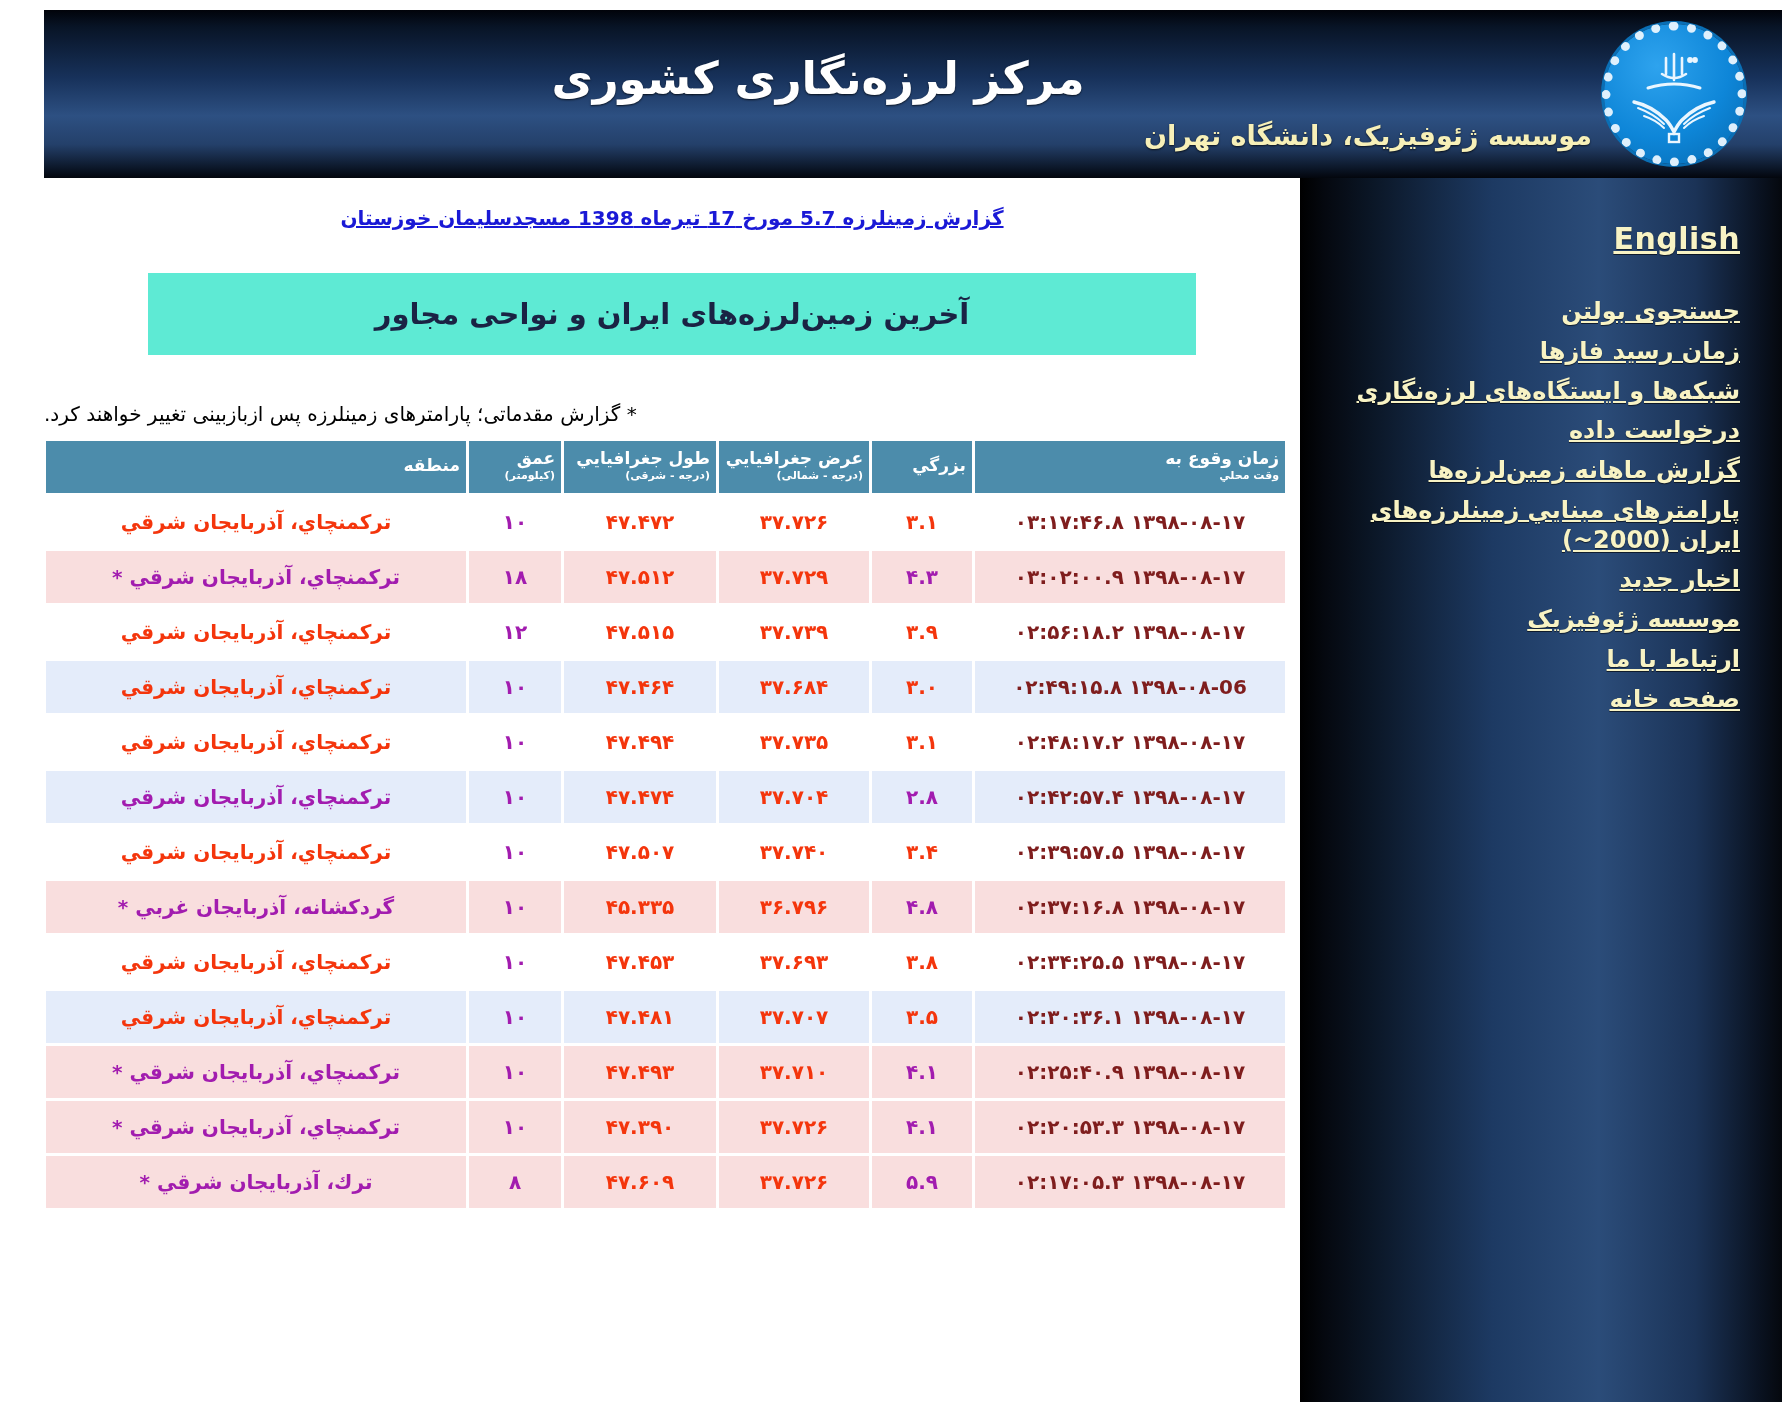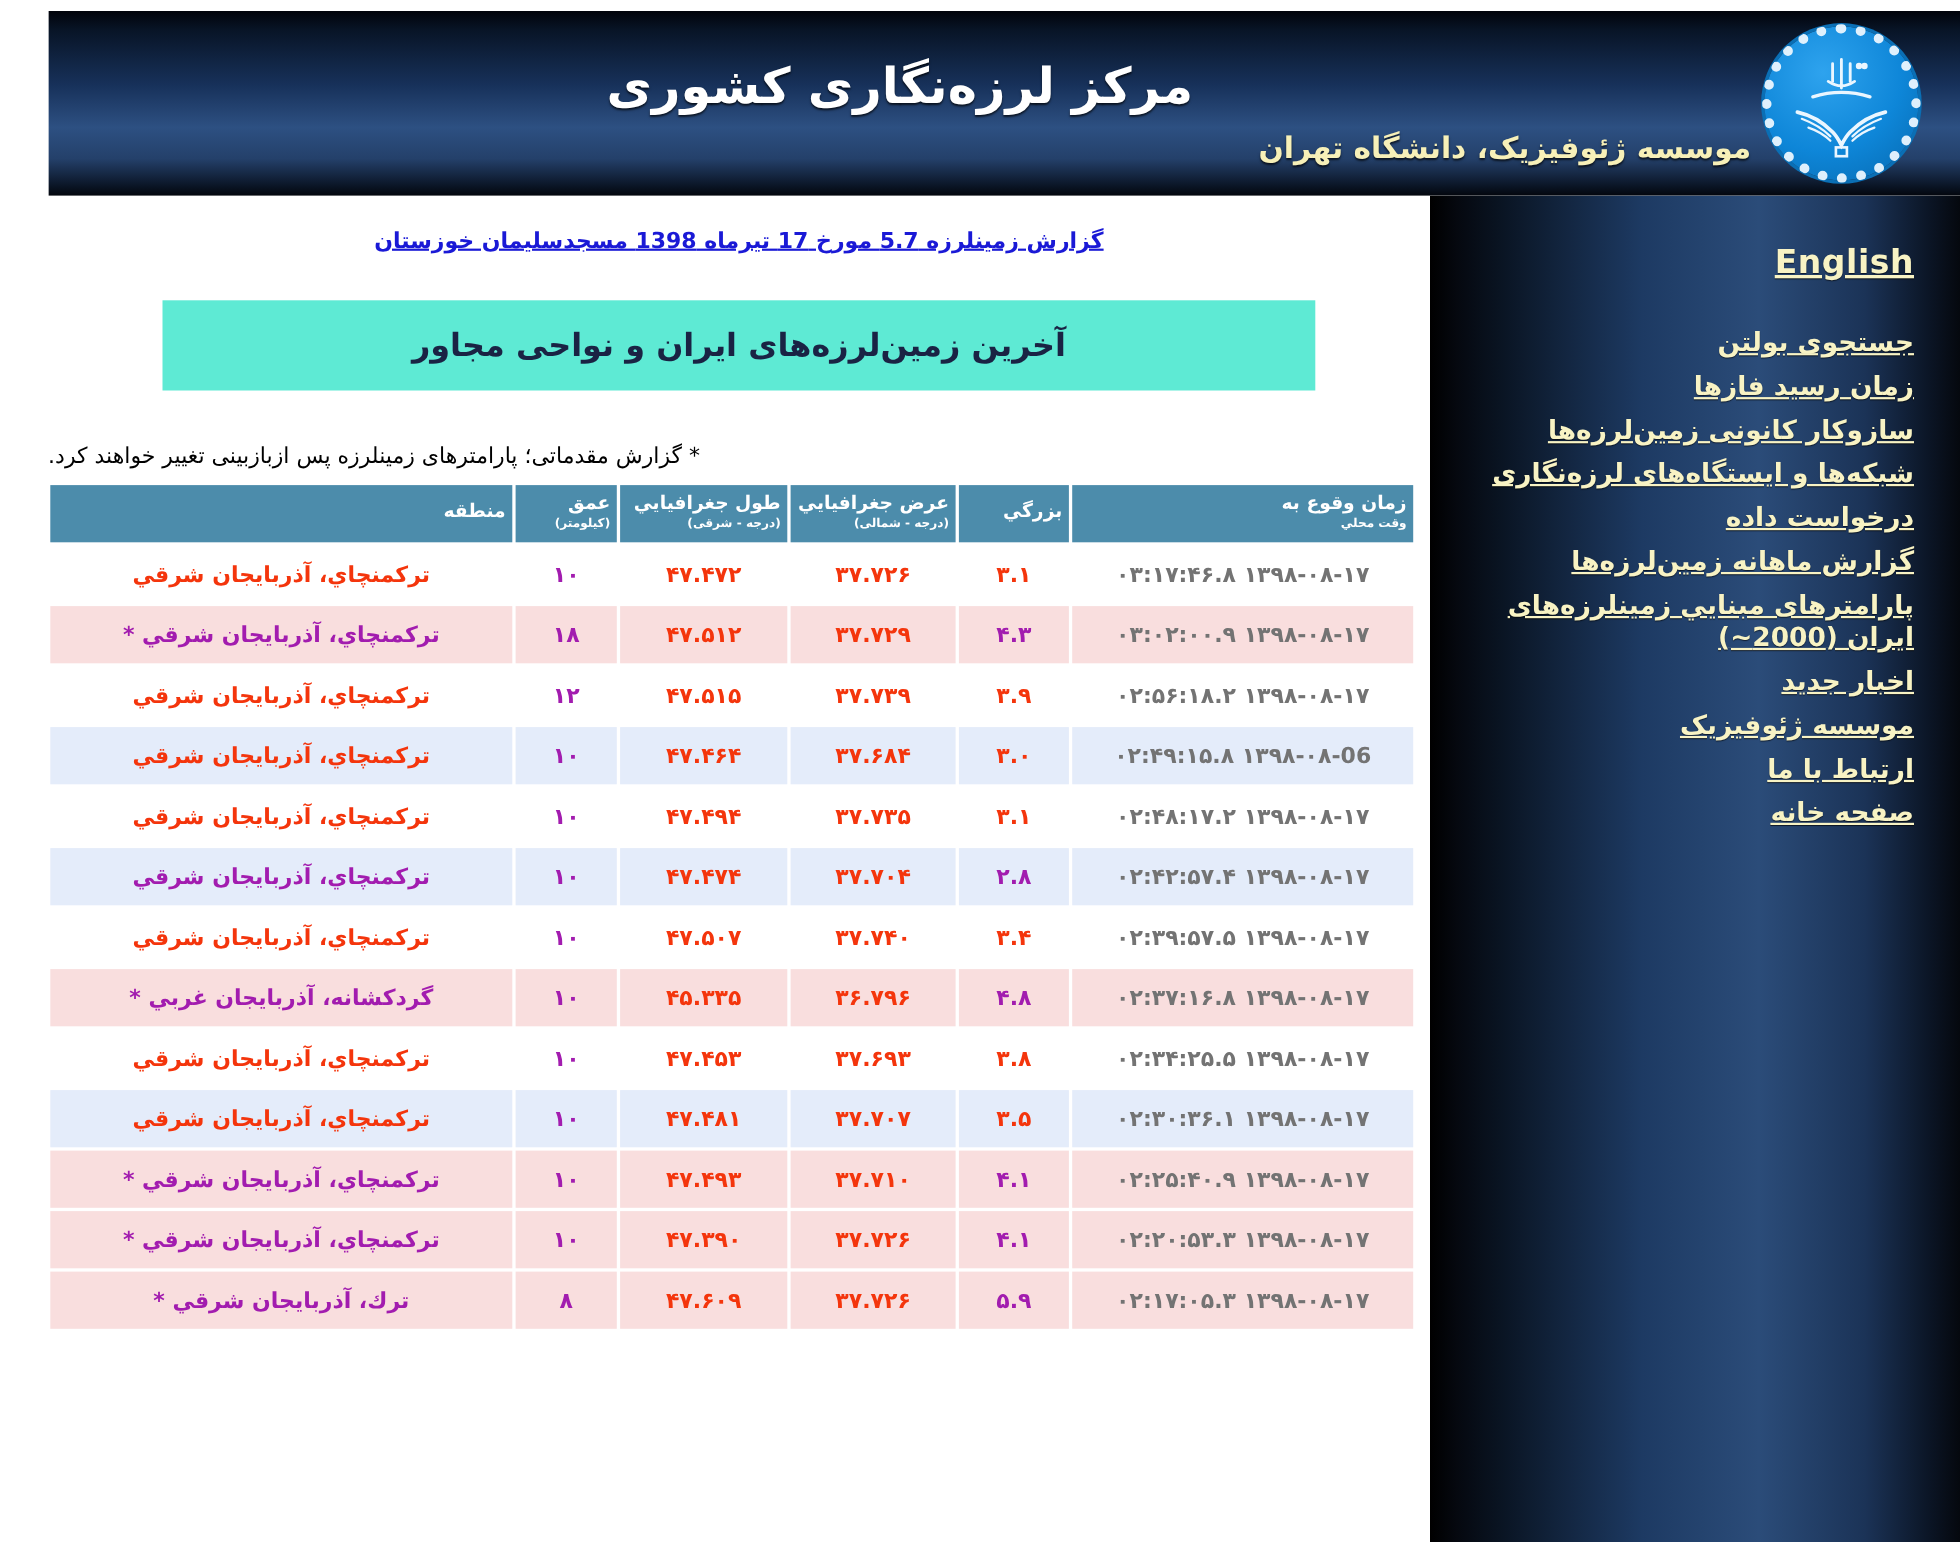--- a/index.html
+++ b/index.html
@@ -200,21 +200,21 @@
   td.c-lat    { }
   td.c-mag    { }
   td.c-time   { font-size: 19px; letter-spacing: .2px; }
 
   tr.rw-white td { background: #ffffff; }
   tr.rw-pink  td { background: #f9dede; }
   tr.rw-blue  td { background: #e4ecfa; }
 
   .v-red  { color: #f4350c; }
   .v-black{ color: #a21caf; }
-  .v-blue { color: #737373; }
+  .v-blue { color: #7f1d1d; }
 
   
   col.w-time   { width: 310px; }
   col.w-mag    { width: 100px; }
   col.w-lat    { width: 150px; }
   col.w-lon    { width: 152px; }
   col.w-depth  { width: 92px; }
   col.w-region { width: 420px; }
 
   
@@ -450,21 +450,20 @@
           </tr>
         </tbody>
     </table>
   </div>
 
   <div class="sidebar">
     <div class="sidebar-list" id="sidebar-list">
       <a class="side-link english">English</a>
     <a class="side-link item">جستجوی بولتن</a>
         <a class="side-link item">زمان رسید فازها</a>
-        <a class="side-link item">سازوکار کانونی زمین‌لرزه‌ها</a>
         <a class="side-link item">شبکه‌ها و ایستگاه‌های لرزه‌نگاری</a>
         <a class="side-link item">درخواست داده</a>
         <a class="side-link item">گزارش ماهانه زمین‌لرزه‌ها</a>
         <a class="side-link item">پارامترهای مبنايي زمینلرزه‌های ایران (2000~)</a>
         <a class="side-link item">اخبار جدید</a>
         <a class="side-link item">موسسه ژئوفیزیک</a>
         <a class="side-link item">ارتباط با ما</a>
         <a class="side-link item">صفحه خانه</a>
       </div>
   </div>

